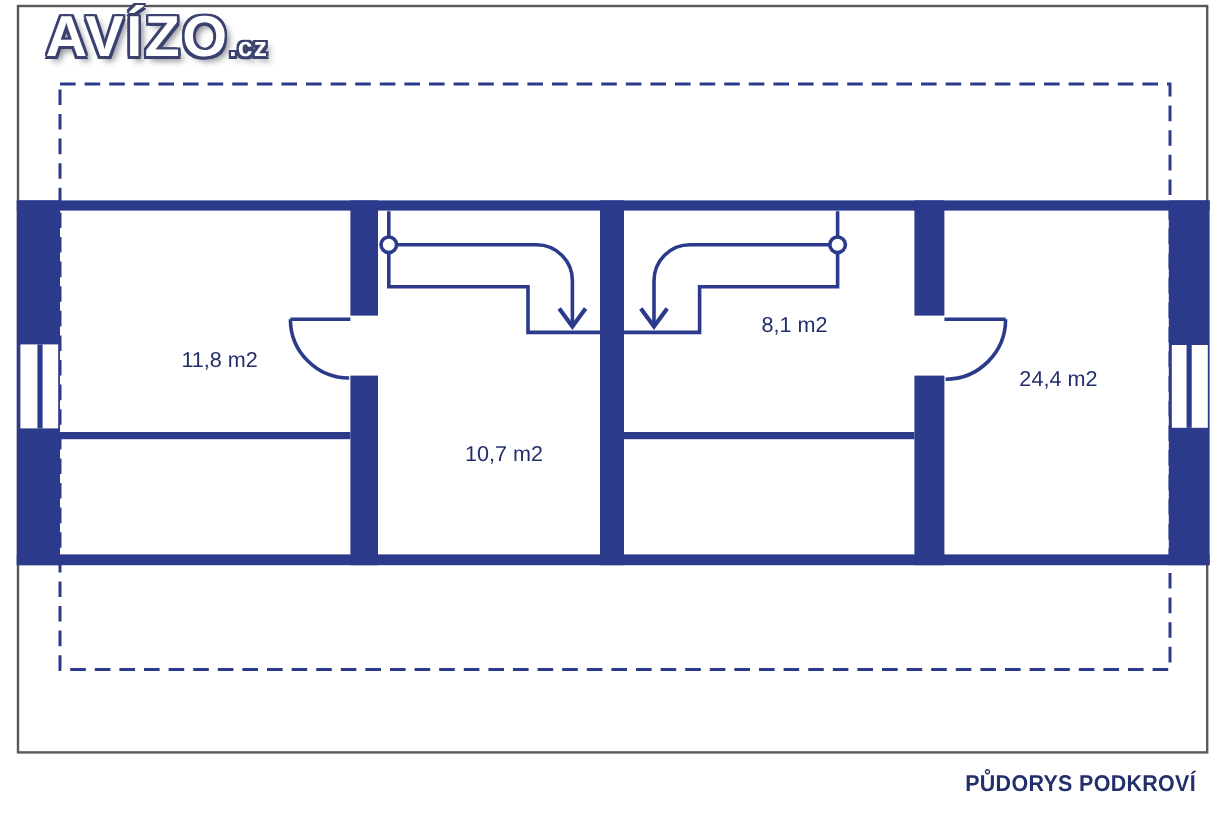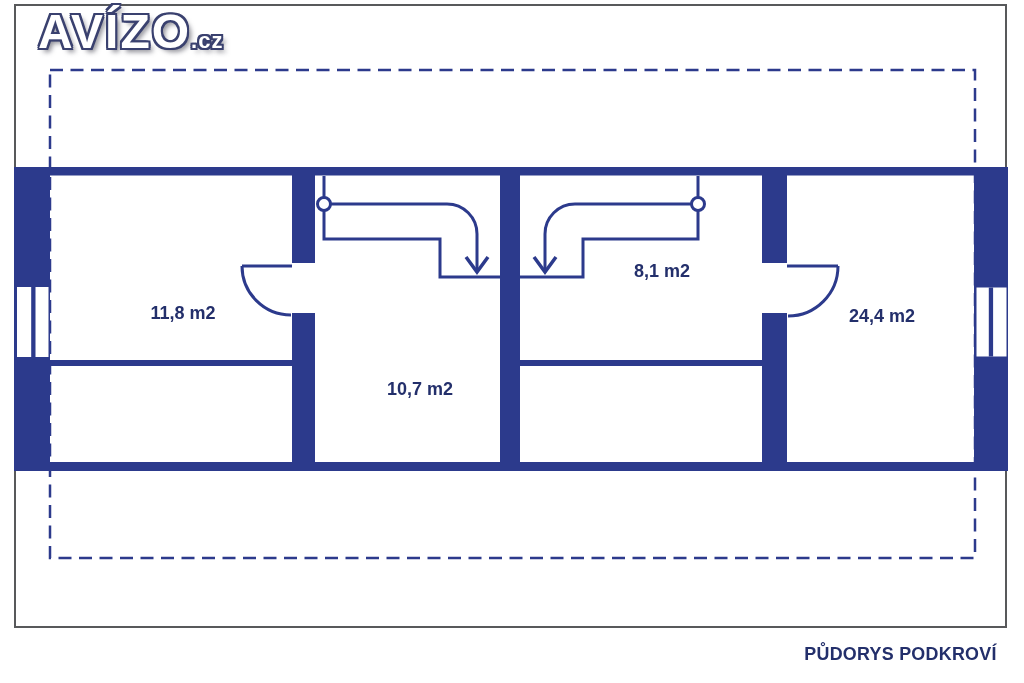--- a/index.html
+++ b/index.html
@@ -16,21 +16,21 @@
       -2px  2px 0 #3a416f, 2px  2px 0 #3a416f,
       -2px  0   0 #3a416f, 2px  0   0 #3a416f,
        0   -2px 0 #3a416f, 0    2px 0 #3a416f,
        4px  4px 5px rgba(110,110,120,.8);
     margin-left: 16px;
   }
   .logo .brand{font-size:48px;}
   .logo .tld{font-size:22px;letter-spacing:1px;}
   .room-label{
     position:absolute;z-index:4;transform:translate(-50%,-50%);
-    color:#232f6b;font-size:18px;font-weight:bold;white-space:nowrap;
+    color:#232f6b;font-size:18px;font-weight:normal;white-space:nowrap;
   }
   .plan-title{
     position:absolute;right:27px;top:643px;z-index:4;
     color:#232f6b;font-size:19px;font-weight:bold;white-space:nowrap;
     letter-spacing:.3px;transform:scaleX(.94);transform-origin:100% 50%;
   }
 </style>
 </head>
 <body>
 
@@ -88,20 +88,20 @@
       <path d="M 692 204 H 575 A 30 30 0 0 0 545 234 V 270"></path>
       <circle cx="698" cy="204" r="6.5" fill="#ffffff"></circle>
       <polyline points="534,257 545,272 556,257" stroke-width="3.5"></polyline>
     </g>
   </svg>
 
   <div class="logo">
     <span class="brand">AVÍZO</span><span class="tld">.cz</span>
   </div>
 
-  <div class="room-label" style="left:183px;top:313px;">11,8 m2</div>
-  <div class="room-label" style="left:420px;top:389px;">10,7 m2</div>
+  <div class="room-label" style="left:183px;top:300px;">11,8 m2</div>
+  <div class="room-label" style="left:420px;top:379px;">10,7 m2</div>
   <div class="room-label" style="left:662px;top:271px;">8,1 m2</div>
   <div class="room-label" style="left:882px;top:316px;">24,4 m2</div>
 
   <div class="plan-title">PŮDORYS PODKROVÍ</div>
 
 </div>
 
 </body></html>

